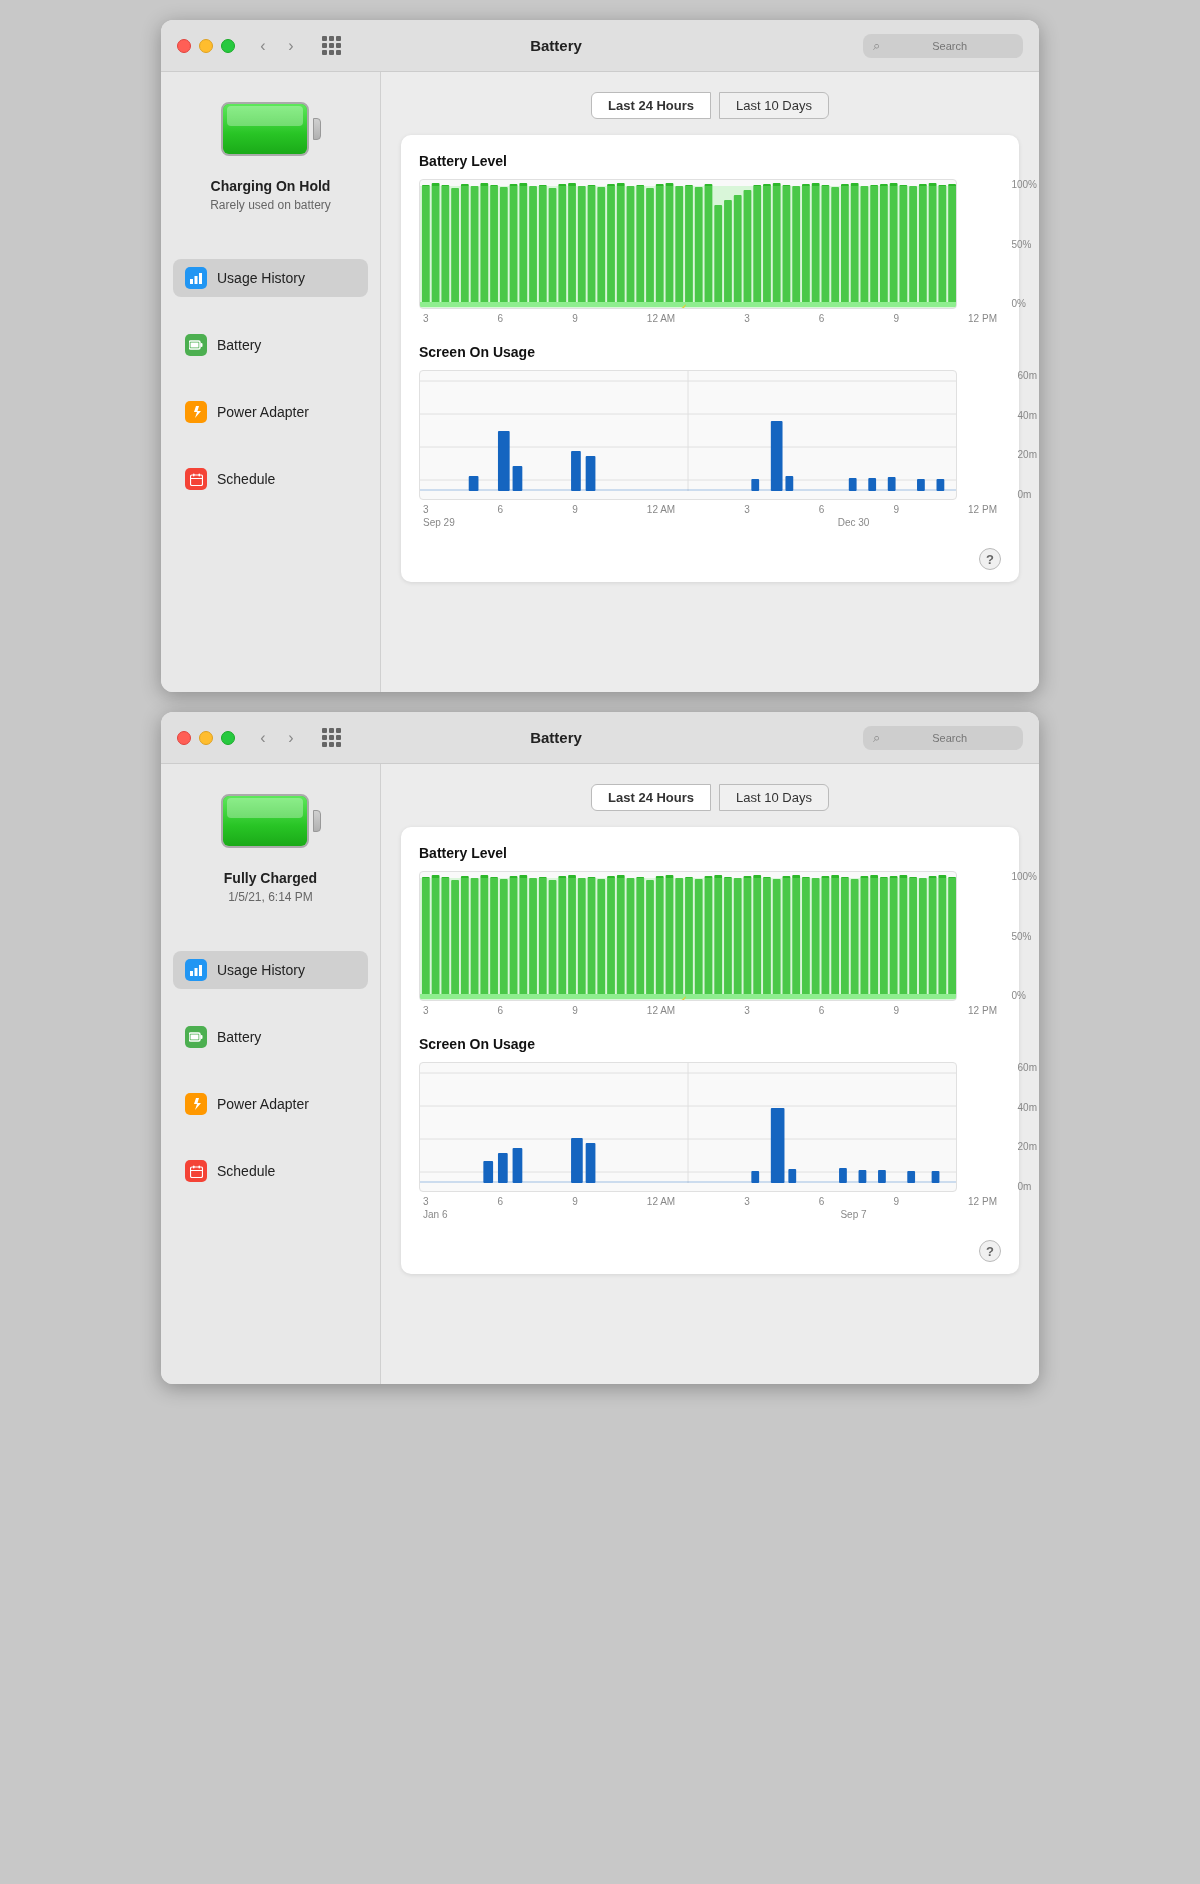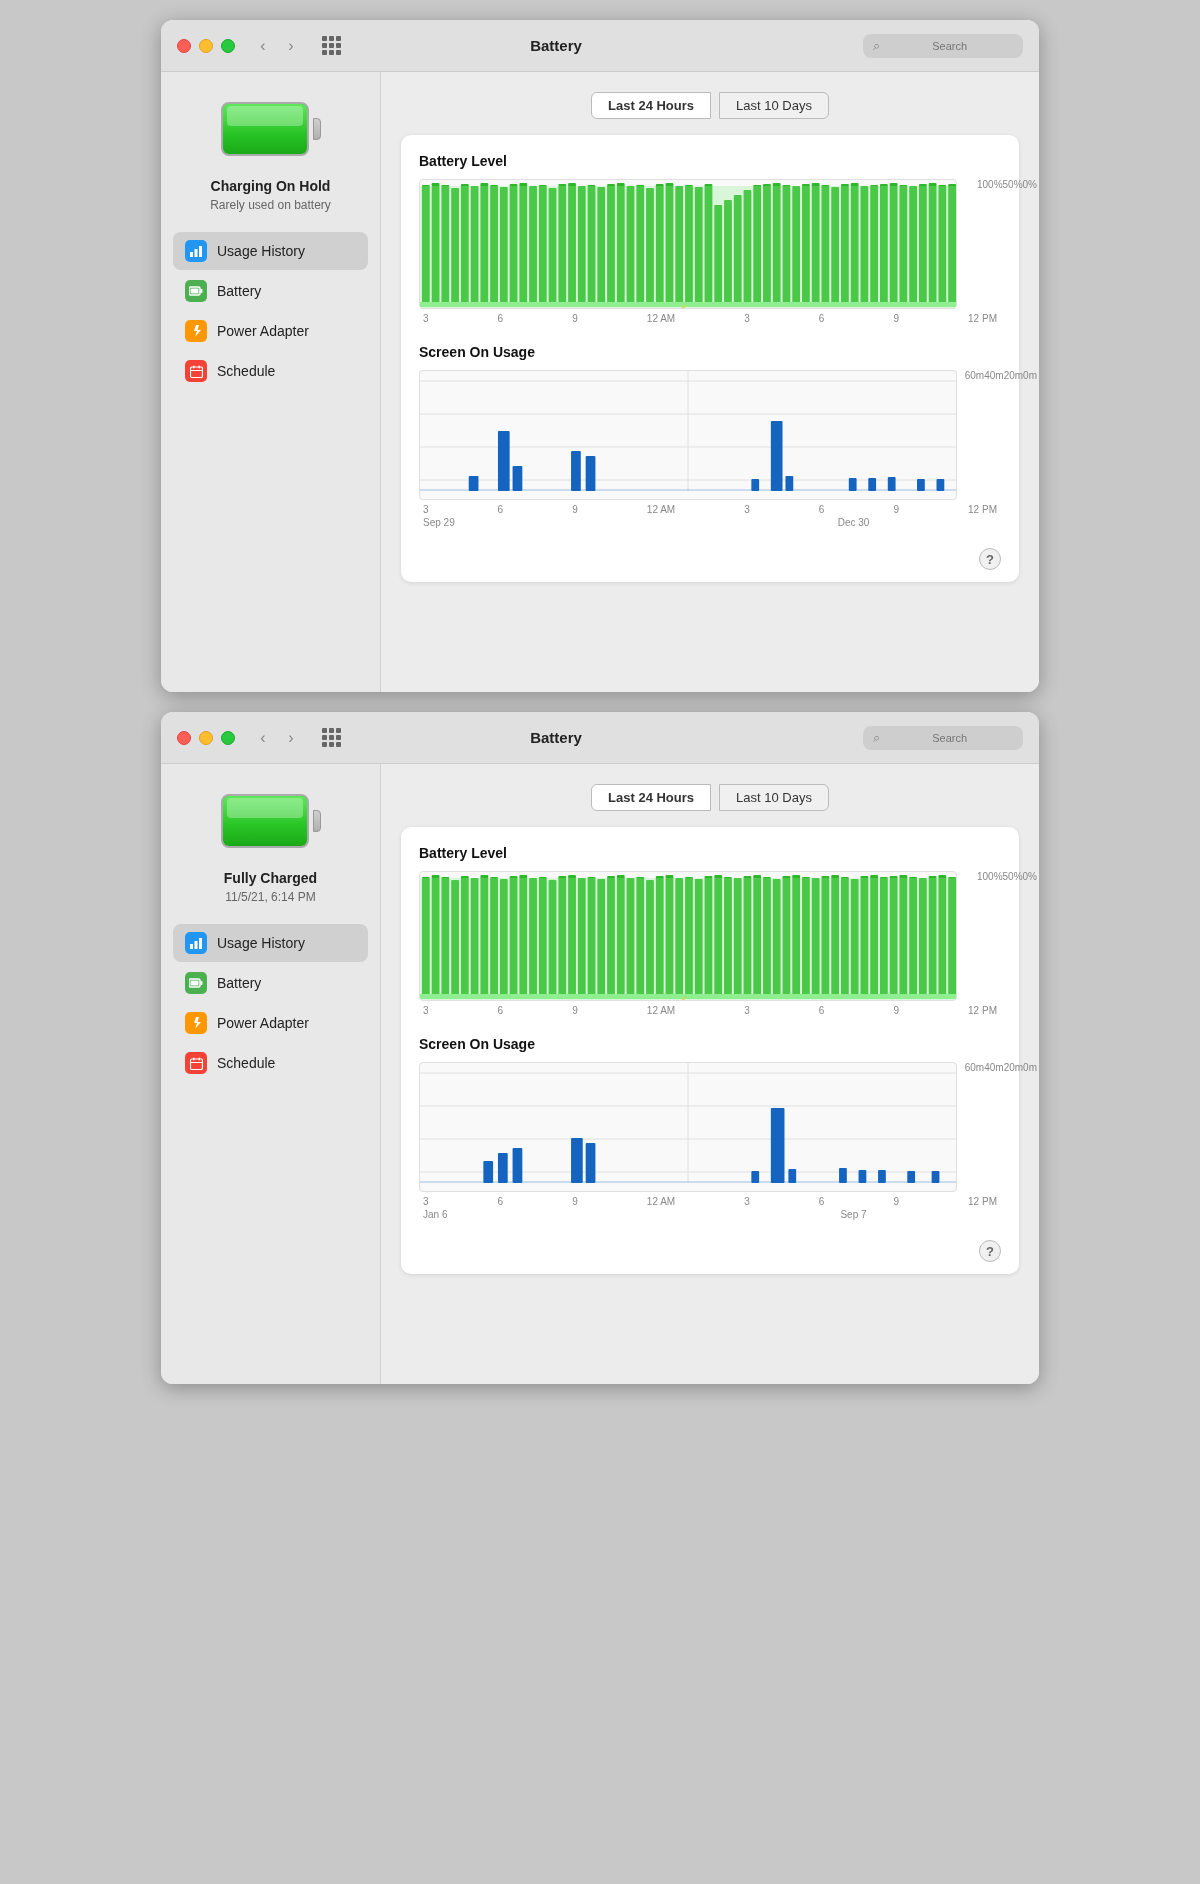--- a/index.html
+++ b/index.html
@@ -213,20 +213,21 @@
 
     .sidebar-item {
       display: flex;
       align-items: center;
       gap: 10px;
       padding: 8px 12px;
       border-radius: 8px;
       cursor: pointer;
       font-size: 14px;
       color: #222;
+      margin-top: 27px;
     }
 
     .sidebar-item.active {
       background: #d0d0d0;
     }
 
     .sidebar-icon {
       width: 22px;
       height: 22px;
       border-radius: 5px;
@@ -323,21 +324,21 @@
       font-size: 10px;
       color: #888;
     }
 
     .chart-y-labels {
       position: absolute;
       right: -36px;
       top: 0;
       height: 130px;
       display: flex;
-      flex-direction: row;
+      flex-direction: column;
       justify-content: space-between;
       font-size: 10px;
       color: #888;
     }
 
     .chart-wrapper {
       position: relative;
       padding-right: 44px;
     }
 
@@ -680,21 +681,21 @@
       <div class="battery-icon-container">
         <div style="position:relative; width:100px; height:60px;">
           <div class="battery-body">
             <div class="battery-fill"></div>
             <div class="battery-sheen"></div>
           </div>
           <div class="battery-terminal"></div>
         </div>
       </div>
       <div class="battery-status-title">Fully Charged</div>
-      <div class="battery-status-sub">11/5/21, 6:14 PM</div>
+      <div class="battery-status-sub">1/5/21, 6:14 PM</div>
 
       <div class="sidebar-nav">
         <div class="sidebar-item active">
           <div class="sidebar-icon icon-blue">
             <svg width="14" height="14" viewBox="0 0 14 14" fill="none">
               <rect x="1" y="8" width="3" height="5" fill="white"></rect>
               <rect x="5.5" y="5" width="3" height="8" fill="white"></rect>
               <rect x="10" y="2" width="3" height="11" fill="white"></rect>
             </svg>
           </div>

